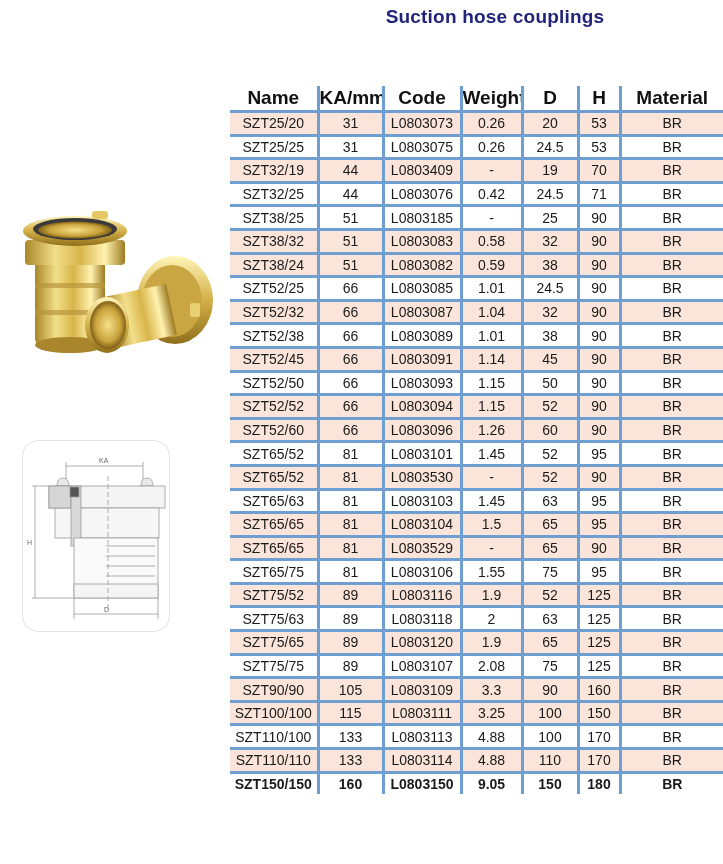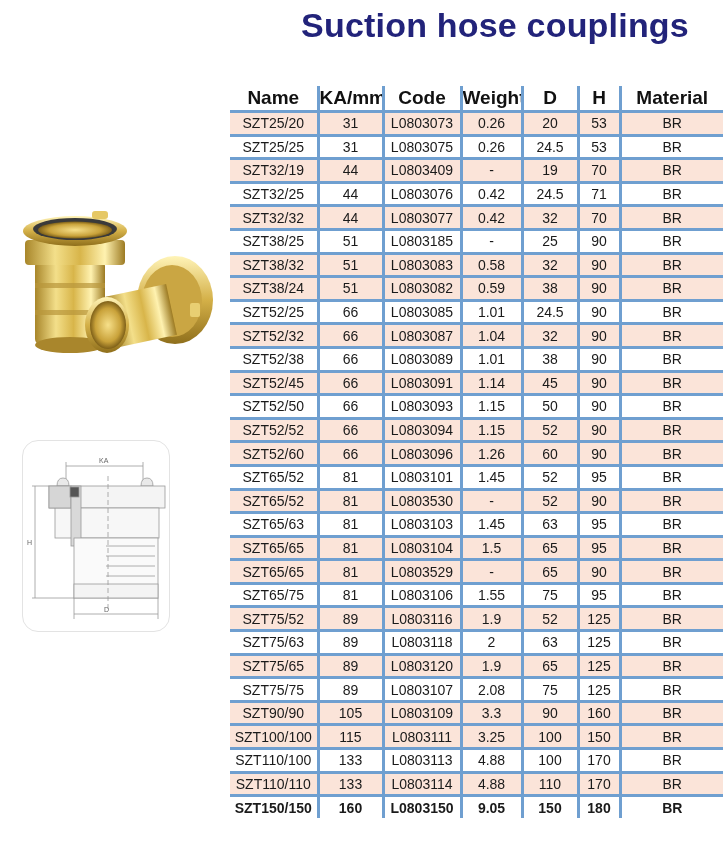--- a/index.html
+++ b/index.html
@@ -1,19 +1,19 @@
 <!DOCTYPE html>
 <html><head>
 <meta charset="utf-8">
 <style>
   html, body { margin:0; padding:0; background:#ffffff; }
   body { width:723px; height:864px; position:relative; overflow:hidden; font-family:"Liberation Sans", sans-serif; }
   .title {
     position:absolute; left:300px; top:6px; width:390px; text-align:center;
-    font-family:"Liberation Sans", sans-serif; font-weight:bold; font-size:34px;
+    font-family:"Liberation Sans", sans-serif; font-weight:bold; font-size:19px;
     color:#22237a; letter-spacing:0.2px;
   }
   .photo { position:absolute; left:0; top:195px; width:230px; height:200px; }
   .diagram-card {
     position:absolute; left:22px; top:440px; width:146px; height:190px;
     border:1px solid #e3e3e3; border-radius:16px; background:#fff;
   }
   table.spec {
     position:absolute; left:230px; top:86px; width:493px;
     border-collapse:collapse; table-layout:fixed;
@@ -174,29 +174,20 @@
       </tr>
       <tr>
         <td>SZT32/25</td>
         <td>44</td>
         <td>L0803076</td>
         <td>0.42</td>
         <td>24.5</td>
         <td>71</td>
         <td>BR</td>
       </tr>
-      <tr class="shade">
-        <td>SZT32/32</td>
-        <td>44</td>
-        <td>L0803077</td>
-        <td>0.42</td>
-        <td>32</td>
-        <td>70</td>
-        <td>BR</td>
-      </tr>
       <tr>
         <td>SZT38/25</td>
         <td>51</td>
         <td>L0803185</td>
         <td>-</td>
         <td>25</td>
         <td>90</td>
         <td>BR</td>
       </tr>
       <tr class="shade">

